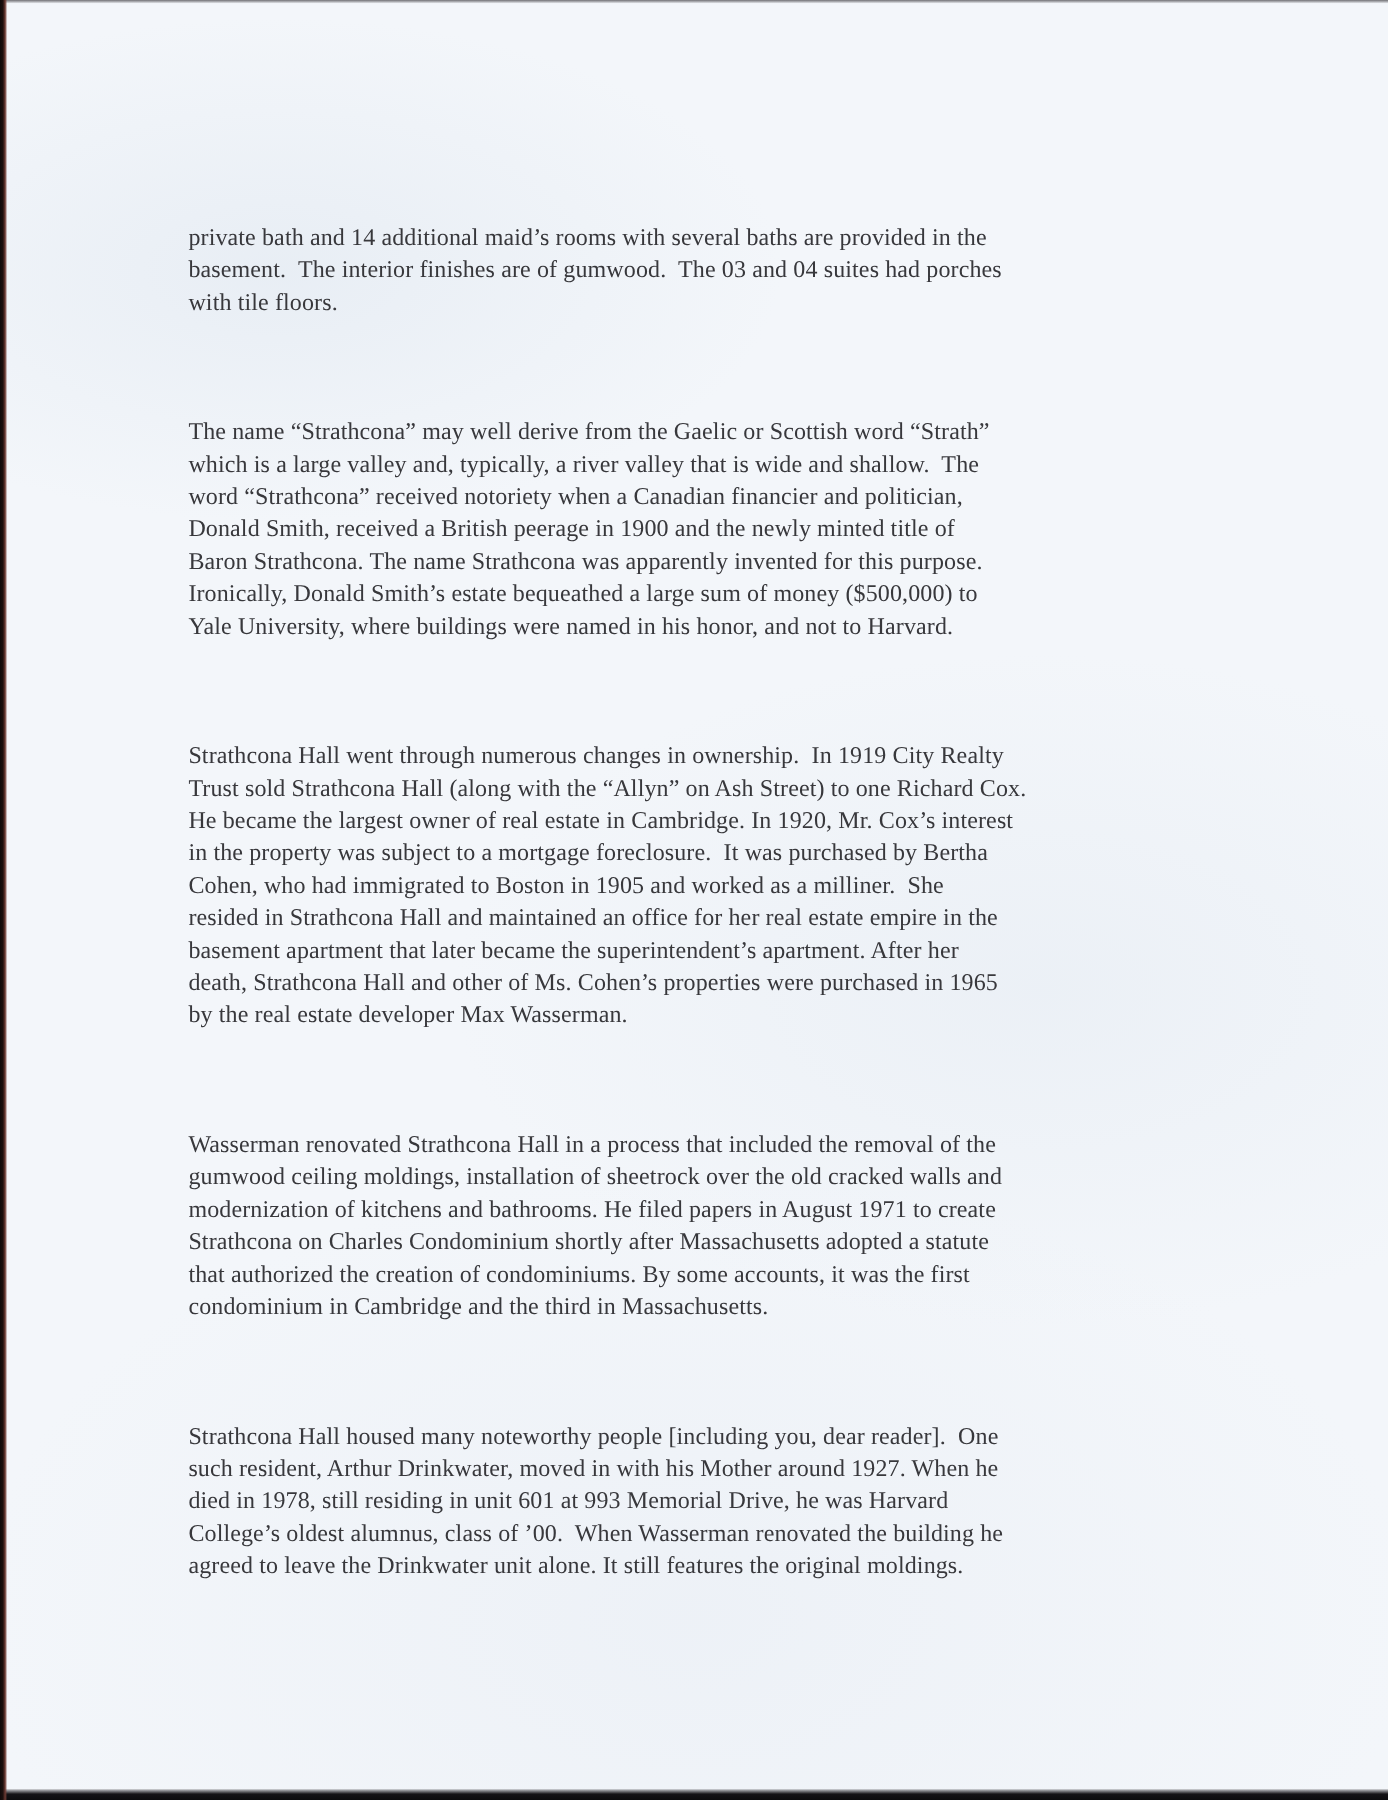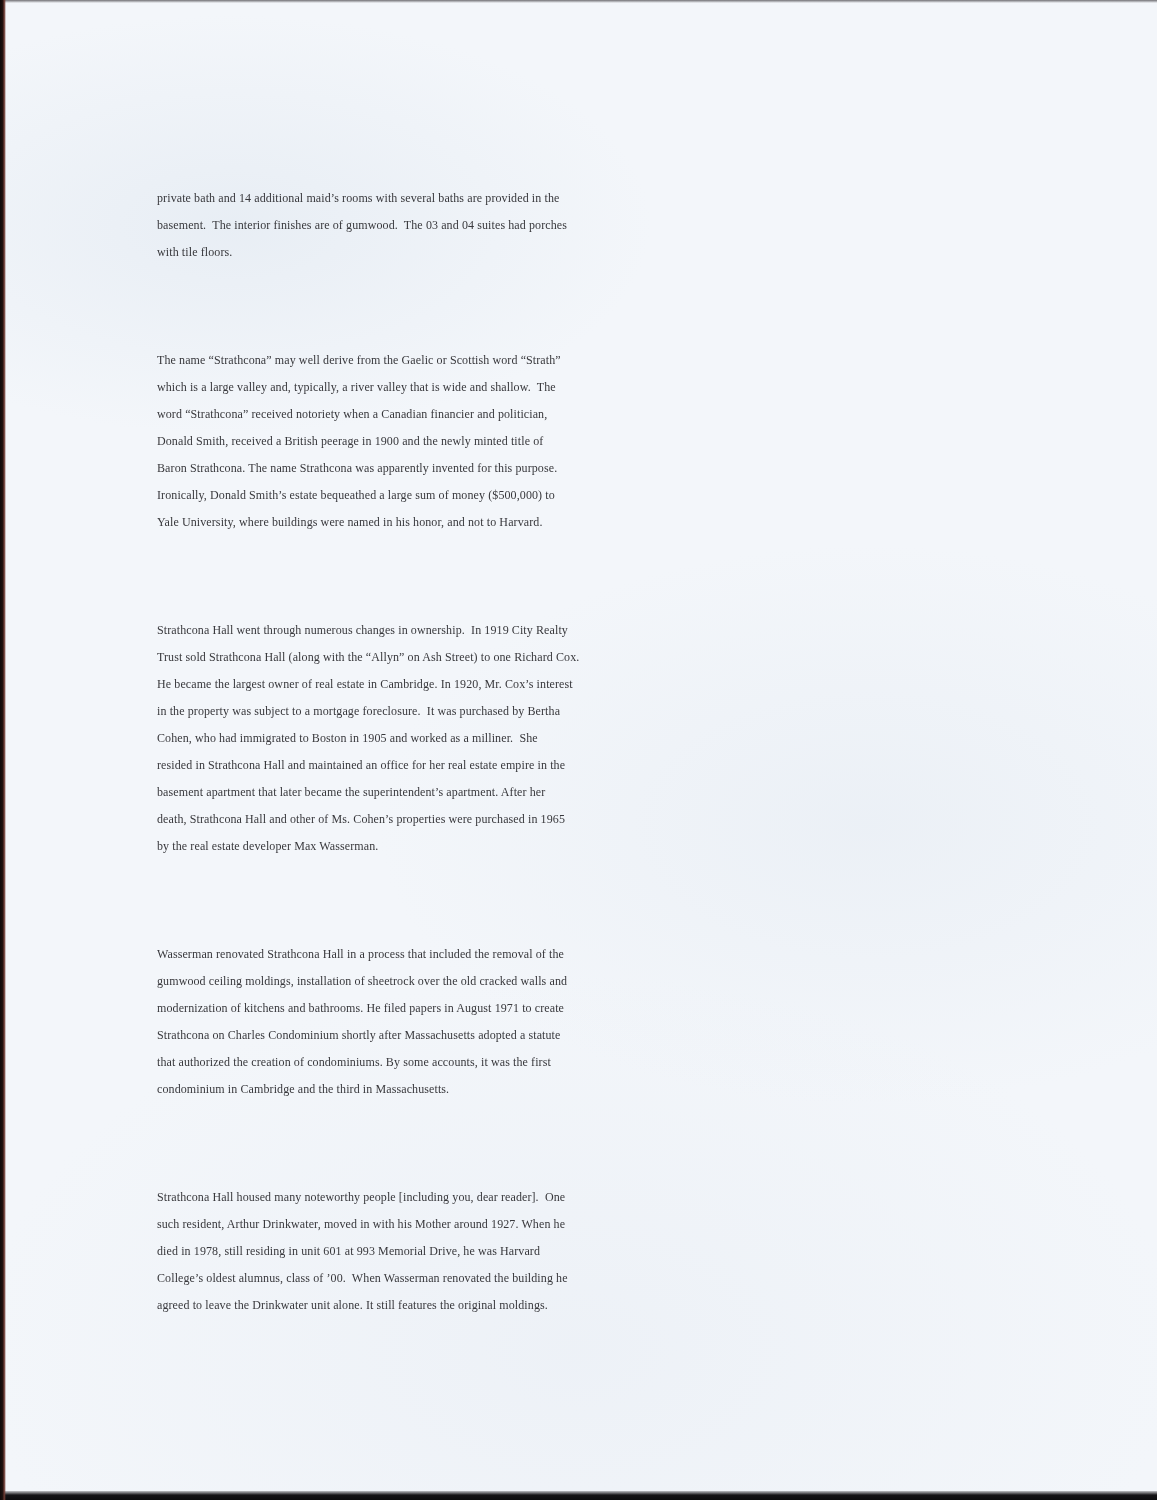--- a/index.html
+++ b/index.html
@@ -45,21 +45,21 @@
     width: 1157px; height: 3px;
     background: linear-gradient(to bottom, rgba(70,68,72,0.75), rgba(70,68,72,0));
     z-index: 4;
   }
   .text-block {
     position: absolute;
     left: 157px;
     top: 131px;
     width: 860px;
     color: #38383c;
-    font-size: 12px;
+    font-size: 20px;
     line-height: 27px;
     white-space: pre;
     letter-spacing: 0.1px;
   }
   .text-block p {
     margin: 0 0 27px 0;
   }
   .text-block p:last-child {
     margin-bottom: 0;
   }

